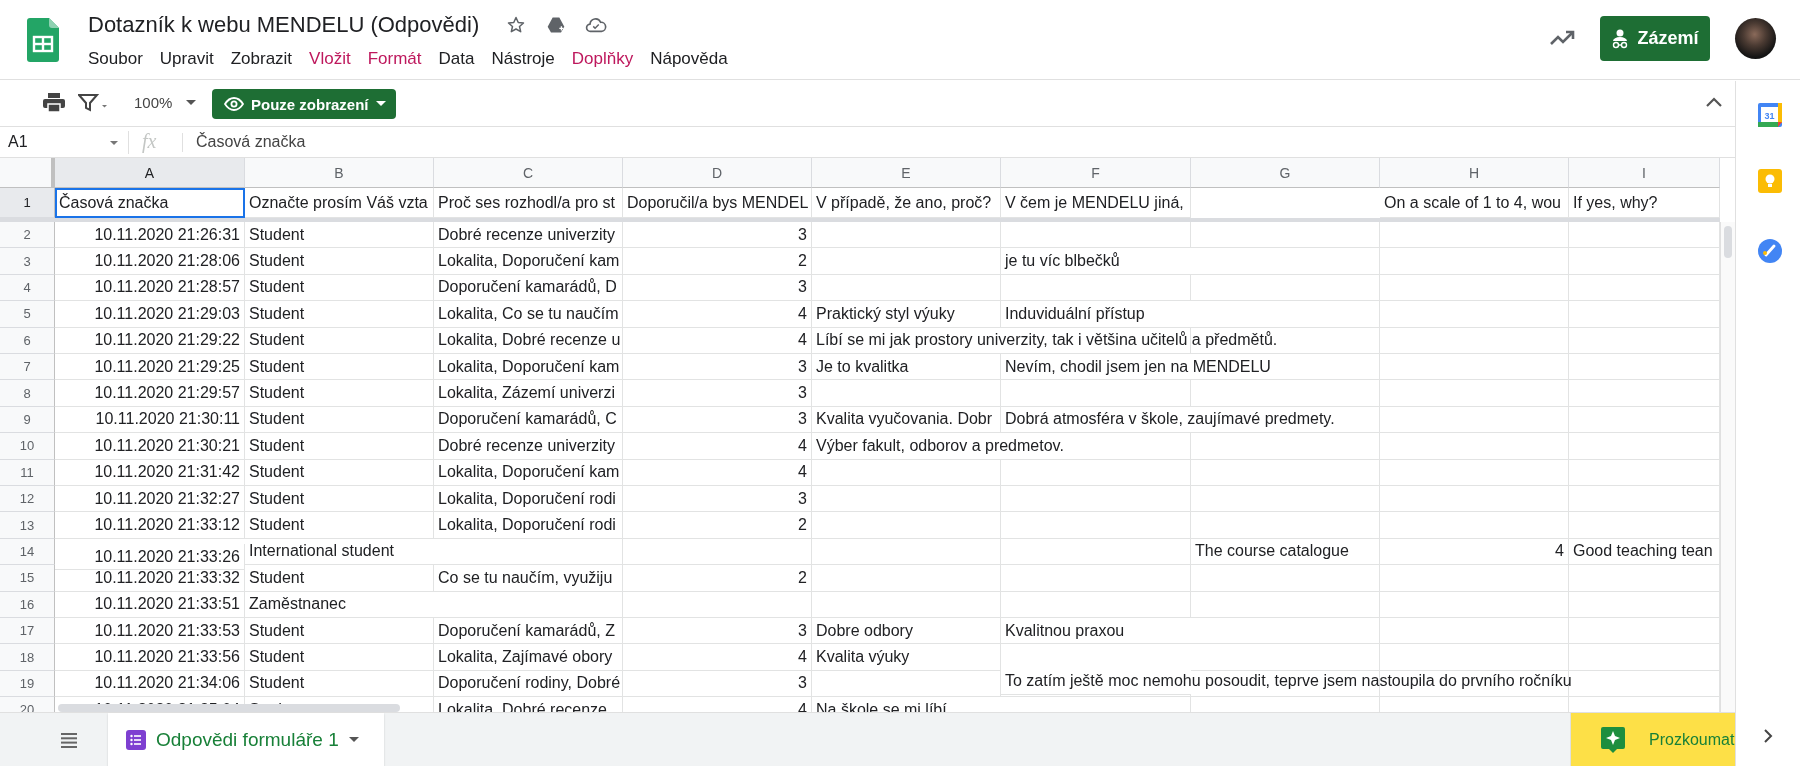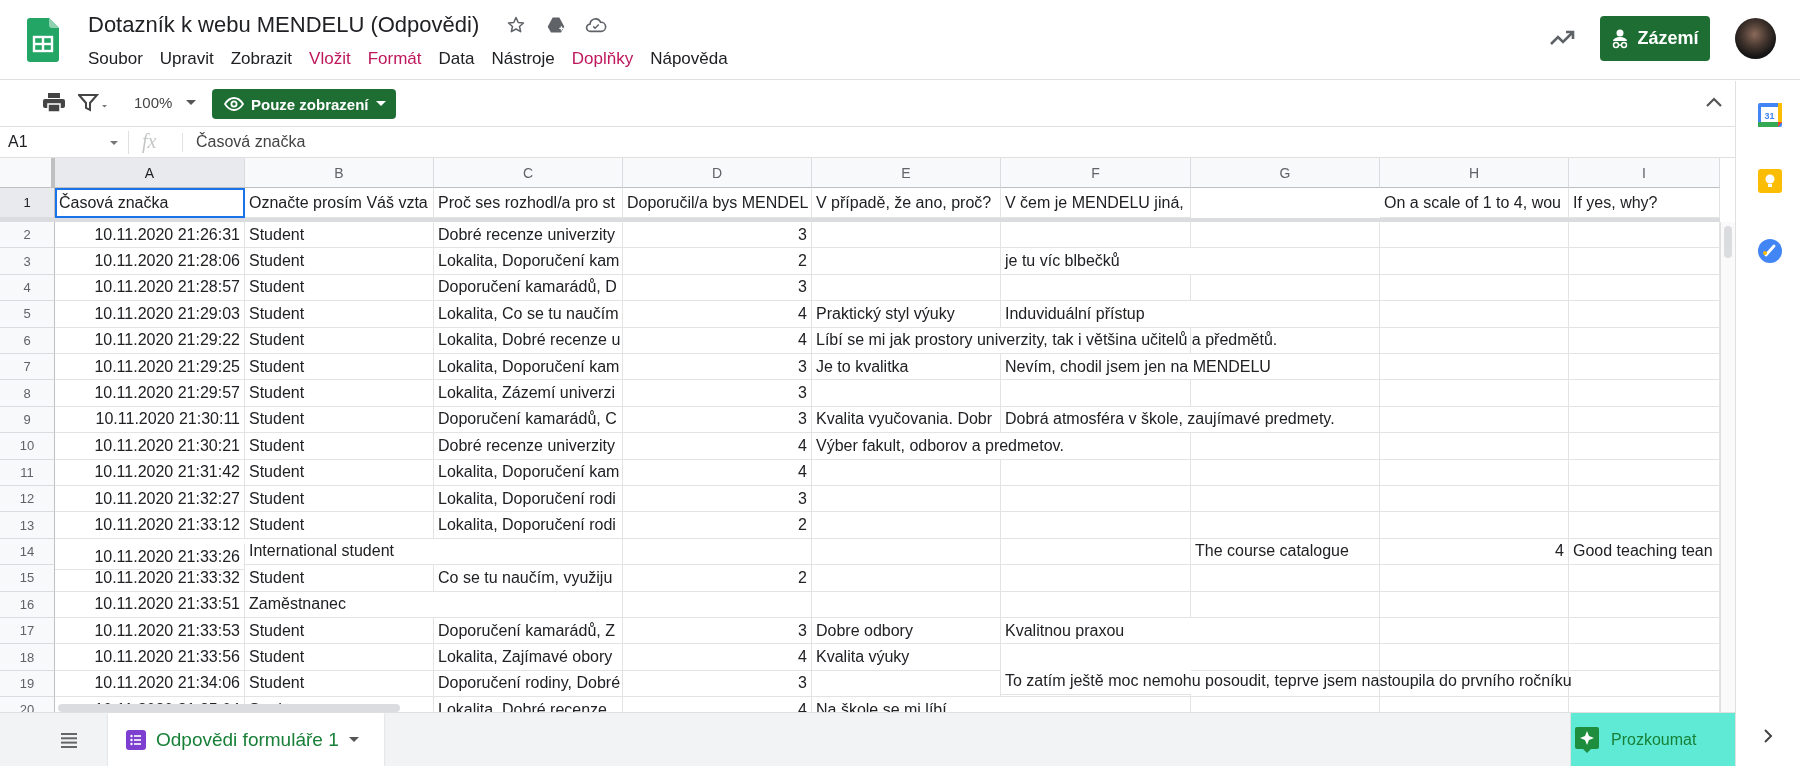--- a/index.html
+++ b/index.html
@@ -30,21 +30,21 @@
 .cell{position:absolute;border-right:1px solid #e2e3e3;border-bottom:1px solid #e2e3e3;font-size:16px;color:#202124;white-space:nowrap;overflow:hidden;padding:0 4px;display:flex;align-items:center}
 .cell.num{justify-content:flex-end}
 .cell.over{overflow:visible;z-index:2;background:#fff}
 .cell.active{outline:2px solid #1a73e8;outline-offset:-2px;z-index:3}
 .frozen{position:absolute;left:0;top:60px;width:1720px;height:4px;background:#dadce0;z-index:4}
 .vscroll{position:absolute;left:1720px;top:64px;width:15px;height:490px;background:#fafafa;border-left:1px solid #e0e0e0}
 .vthumb{position:absolute;left:3px;top:4px;width:8px;height:32px;border-radius:4px;background:#dadce0}
 .hscroll-thumb{position:absolute;left:58px;top:546px;width:342px;height:8px;border-radius:4px;background:#dadce0;z-index:5}
 .sheetbar{position:absolute;left:0;top:712px;width:1735px;height:54px;background:#f1f3f4;border-top:1px solid #e0e0e0}
 .sheet-tab{position:absolute;left:108px;top:0;width:276px;height:54px;background:#fff;display:flex;align-items:center;gap:10px;padding-left:18px;font-size:19px;color:#188038;font-weight:500;box-shadow:0 1px 2px rgba(0,0,0,.15)}
-.explore{position:absolute;left:1570px;top:0;width:165px;height:54px;background:#5eead4;border-left:1px solid #e0e0e0;display:flex;align-items:center;gap:12px;padding-left:4px;font-size:16px;color:#188038}
+.explore{position:absolute;left:1570px;top:0;width:165px;height:54px;background:#fde047;border-left:1px solid #e0e0e0;display:flex;align-items:center;gap:24px;padding-left:30px;font-size:16px;color:#188038}
 .sidepanel{position:absolute;left:1735px;top:81px;width:65px;height:685px;background:#fff;border-left:1px solid #e0e0e0}
 .side-icon{position:absolute;left:22px;width:24px;height:24px}
 </style>
 </head>
 <body>
 
 <div class="header">
   <svg class="logo" viewBox="0 0 32 44">
     <path d="M3 0h19l10 10v31a3 3 0 0 1-3 3H3a3 3 0 0 1-3-3V3a3 3 0 0 1 3-3z" fill="#23a566"></path>
     <path d="M22 0l10 10h-7a3 3 0 0 1-3-3z" fill="#8ed1b1"></path>

